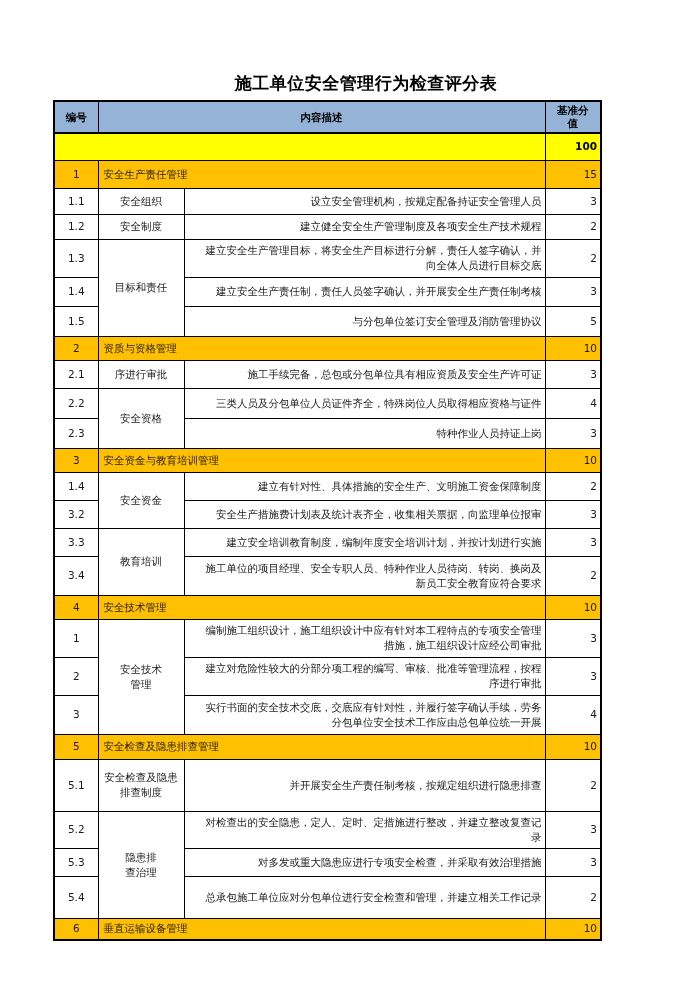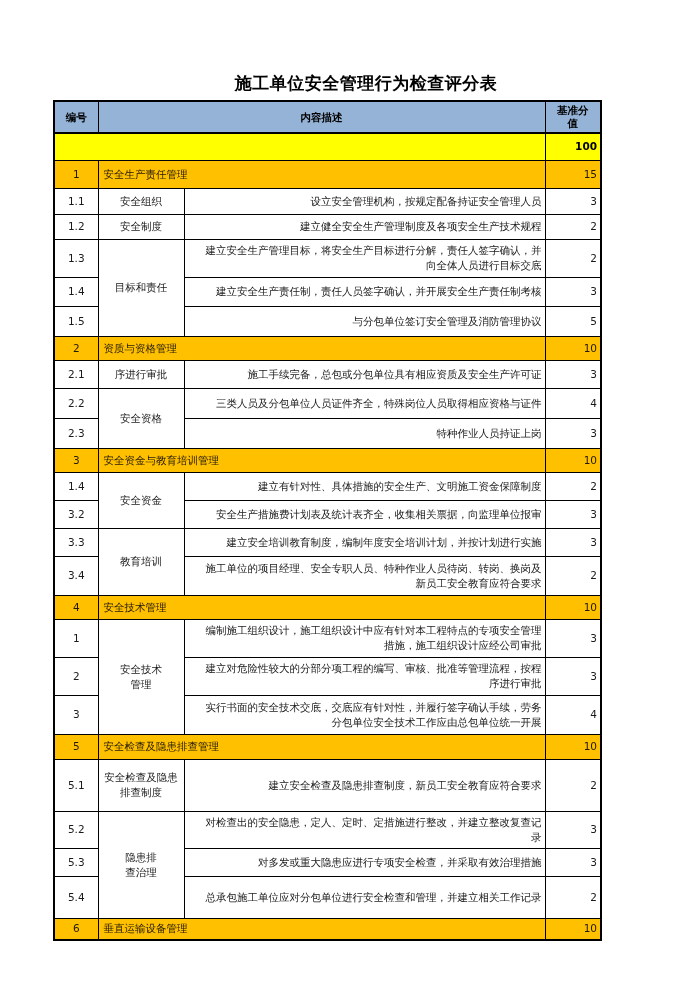--- a/index.html
+++ b/index.html
@@ -177,21 +177,21 @@
         </tr>
         <tr class="section-row" style="height: 25px;">
           <td class="no">5</td>
           <td class="title" colspan="2">安全检查及隐患排查管理</td>
           <td class="score">10</td>
         </tr>
         <tr style="height: 52px;">
           <td class="no">5.1</td>
           <td class="cat" rowspan="1">安全检查及隐患
 排查制度</td>
-          <td class="desc">建立安全检查及隐患排查制度，新员工安全教育应符合要求</td>
+          <td class="desc">并开展安全生产责任制考核，按规定组织进行隐患排查</td>
           <td class="score">2</td>
         </tr>
         <tr style="height: 37px;">
           <td class="no">5.2</td>
           <td class="cat" rowspan="3">隐患排
 查治理</td>
           <td class="desc">对检查出的安全隐患，定人、定时、定措施进行整改，并建立整改复查记
 录</td>
           <td class="score">3</td>
         </tr>

